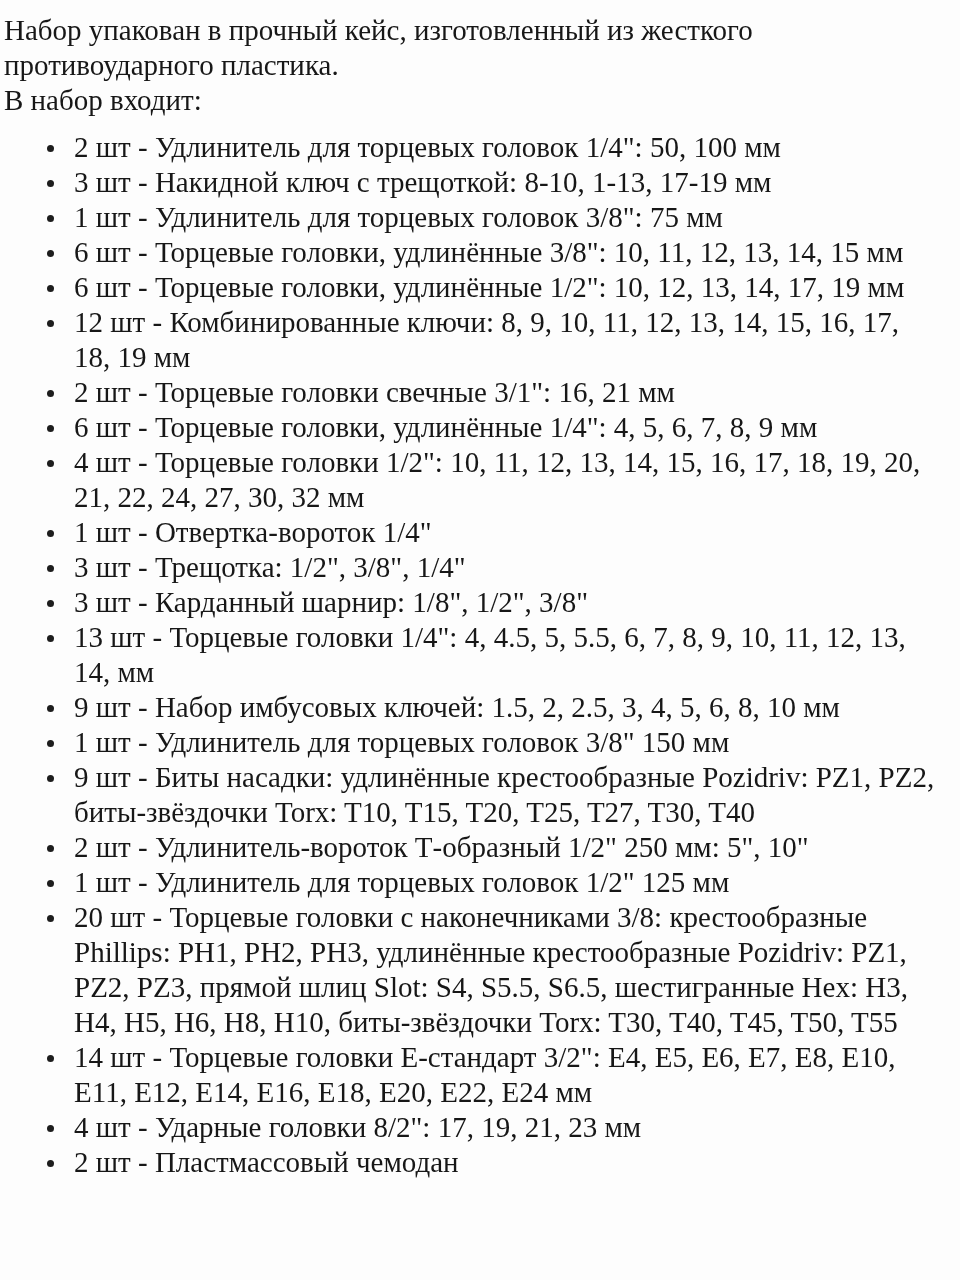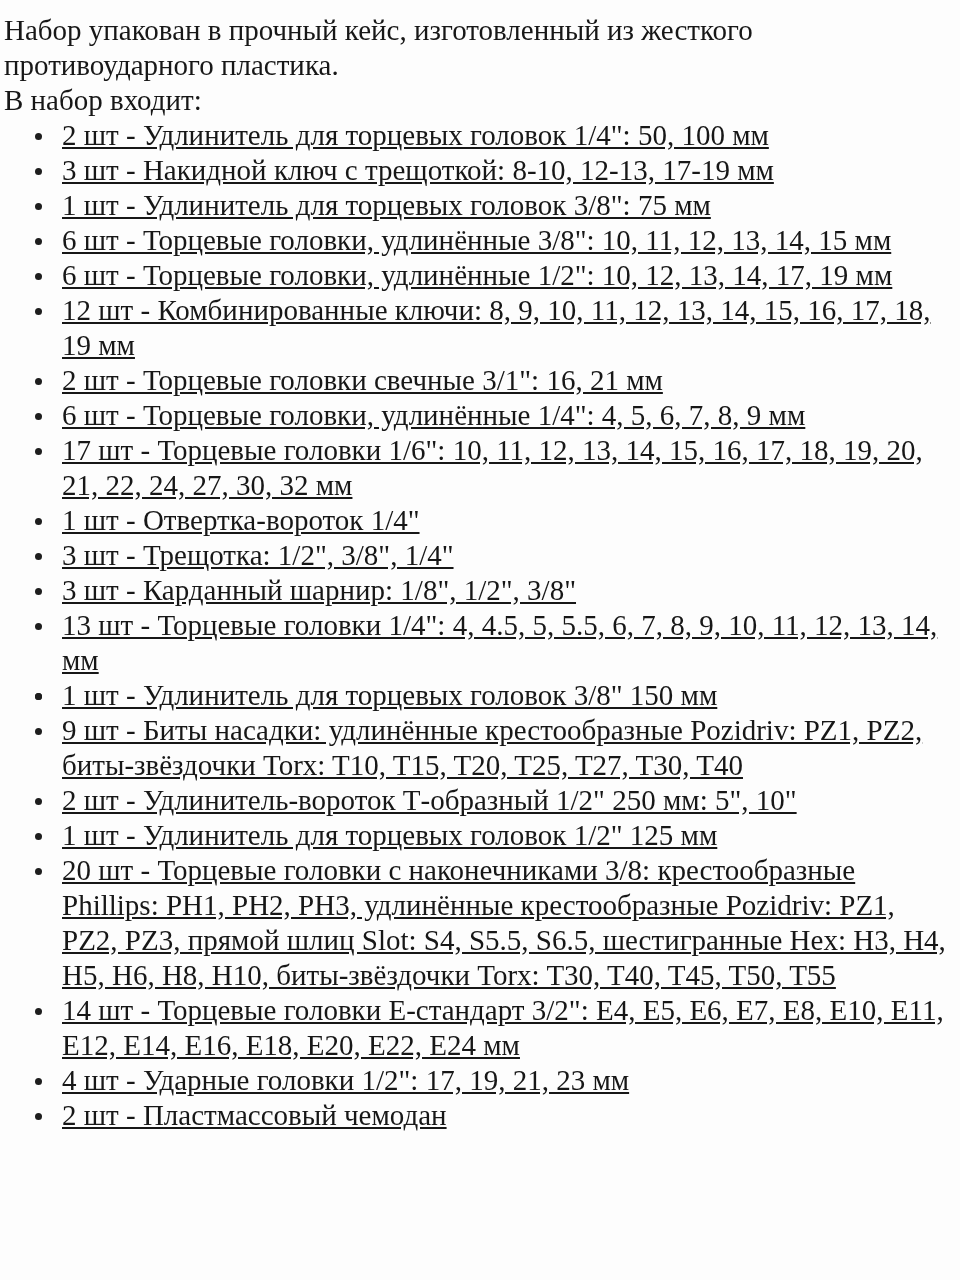--- a/index.html
+++ b/index.html
@@ -18,23 +18,22 @@
   .doc {
     width: 960px;
     height: 1280px;
     padding: 13px 6px 0 4px;
   }
   .intro p {
     margin: 0;
   }
   ul.item-list {
     list-style: none;
-    margin: 0;
+    margin: 12px;
     padding-left: 58px; 
-    text-decoration: underline;
   }
   ul.item-list li {
     position: relative;
   }
   ul.item-list li .bullet {
     position: absolute;
     left: -27px;
     top: 15px;
     width: 7px;
     height: 7px;
@@ -48,36 +47,36 @@
 
 <div class="doc">
 
   <div class="intro">
     <p>Набор упакован в прочный кейс, изготовленный из жесткого противоударного пластика.</p>
     <p>В набор входит:</p>
   </div>
 
   <ul class="item-list">
     <li><span class="bullet"></span><span>2 шт - Удлинитель для торцевых головок 1/4": 50, 100 мм</span></li>
-    <li><span class="bullet"></span><span>3 шт - Накидной ключ с трещоткой: 8-10, 12-13, 17-19 мм</span></li>
+    <li><span class="bullet"></span><span>3 шт - Накидной ключ с трещоткой: 8-10, 1-13, 17-19 мм</span></li>
     <li><span class="bullet"></span><span>1 шт - Удлинитель для торцевых головок 3/8": 75 мм</span></li>
     <li><span class="bullet"></span><span>6 шт - Торцевые головки, удлинённые 3/8": 10, 11, 12, 13, 14, 15 мм</span></li>
     <li><span class="bullet"></span><span>6 шт - Торцевые головки, удлинённые 1/2": 10, 12, 13, 14, 17, 19 мм</span></li>
     <li><span class="bullet"></span><span>12 шт - Комбинированные ключи: 8, 9, 10, 11, 12, 13, 14, 15, 16, 17, 18, 19 мм</span></li>
     <li><span class="bullet"></span><span>2 шт - Торцевые головки свечные 3/1": 16, 21 мм</span></li>
     <li><span class="bullet"></span><span>6 шт - Торцевые головки, удлинённые 1/4": 4, 5, 6, 7, 8, 9 мм</span></li>
-    <li><span class="bullet"></span><span>17 шт - Торцевые головки 1/6": 10, 11, 12, 13, 14, 15, 16, 17, 18, 19, 20, 21, 22, 24, 27, 30, 32 мм</span></li>
+    <li><span class="bullet"></span><span>4 шт - Торцевые головки 1/2": 10, 11, 12, 13, 14, 15, 16, 17, 18, 19, 20, 21, 22, 24, 27, 30, 32 мм</span></li>
     <li><span class="bullet"></span><span>1 шт - Отвертка-вороток 1/4"</span></li>
     <li><span class="bullet"></span><span>3 шт - Трещотка: 1/2", 3/8", 1/4"</span></li>
     <li><span class="bullet"></span><span>3 шт - Карданный шарнир: 1/8", 1/2", 3/8"</span></li>
     <li><span class="bullet"></span><span>13 шт - Торцевые головки 1/4": 4, 4.5, 5, 5.5, 6, 7, 8, 9, 10, 11, 12, 13, 14, мм</span></li>
-    <li><span class="bullet"></span></li>
+    <li><span class="bullet"></span><span>9 шт - Набор имбусовых ключей: 1.5, 2, 2.5, 3, 4, 5, 6, 8, 10 мм</span></li>
     <li><span class="bullet"></span><span>1 шт - Удлинитель для торцевых головок 3/8" 150 мм</span></li>
     <li><span class="bullet"></span><span>9 шт - Биты насадки: удлинённые крестообразные Pozidriv: PZ1, PZ2, биты-звёздочки Torx: T10, T15, T20, T25, T27, T30, T40</span></li>
     <li><span class="bullet"></span><span>2 шт - Удлинитель-вороток Т-образный 1/2" 250 мм: 5", 10"</span></li>
     <li><span class="bullet"></span><span>1 шт - Удлинитель для торцевых головок 1/2" 125 мм</span></li>
     <li><span class="bullet"></span><span>20 шт - Торцевые головки с наконечниками 3/8: крестообразные Phillips: PH1, PH2, PH3, удлинённые крестообразные Pozidriv: PZ1, PZ2, PZ3, прямой шлиц Slot: S4, S5.5, S6.5, шестигранные Hex: H3, H4, H5, H6, H8, H10, биты-звёздочки Torx: T30, T40, T45, T50, T55</span></li>
     <li><span class="bullet"></span><span>14 шт - Торцевые головки Е-стандарт 3/2": E4, E5, E6, E7, E8, E10, E11, E12, E14, E16, E18, E20, E22, E24 мм</span></li>
-    <li><span class="bullet"></span><span>4 шт - Ударные головки 1/2": 17, 19, 21, 23 мм</span></li>
+    <li><span class="bullet"></span><span>4 шт - Ударные головки 8/2": 17, 19, 21, 23 мм</span></li>
     <li><span class="bullet"></span><span>2 шт - Пластмассовый чемодан</span></li>
   </ul>
 
 </div>
 
 </body></html>

